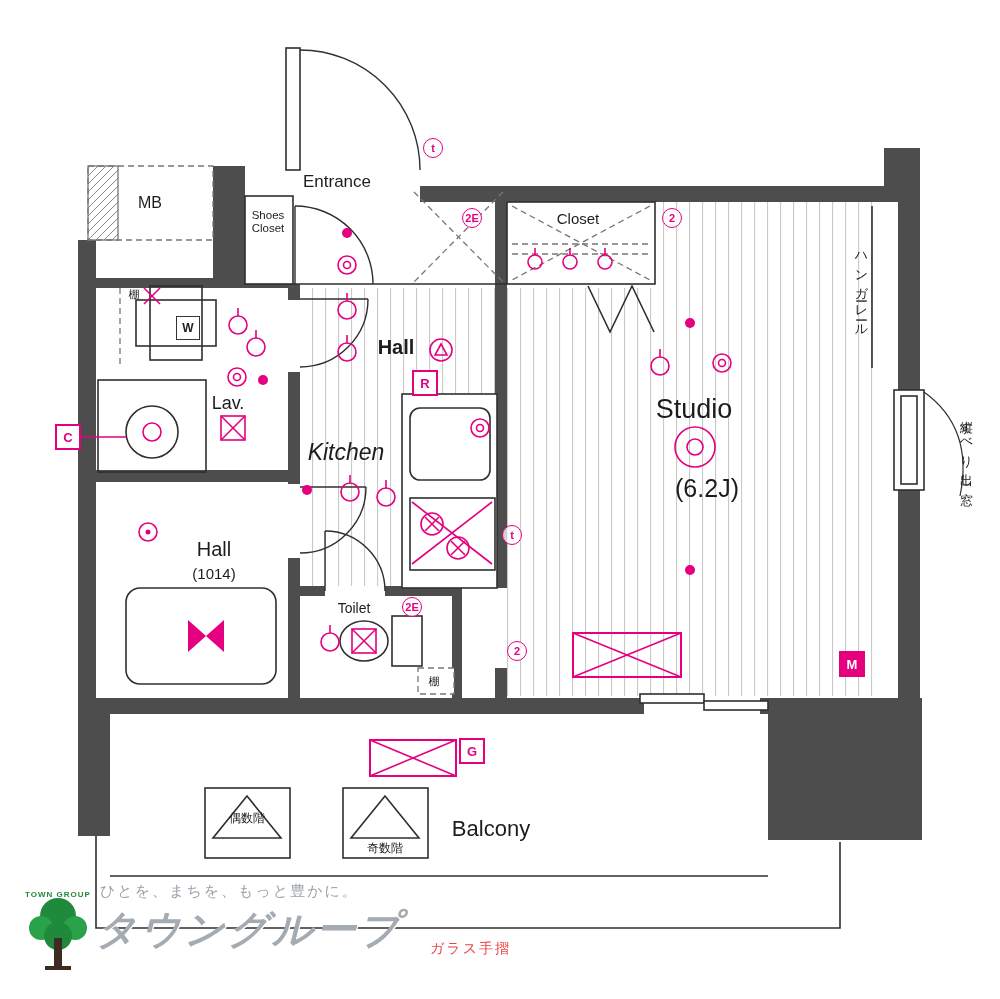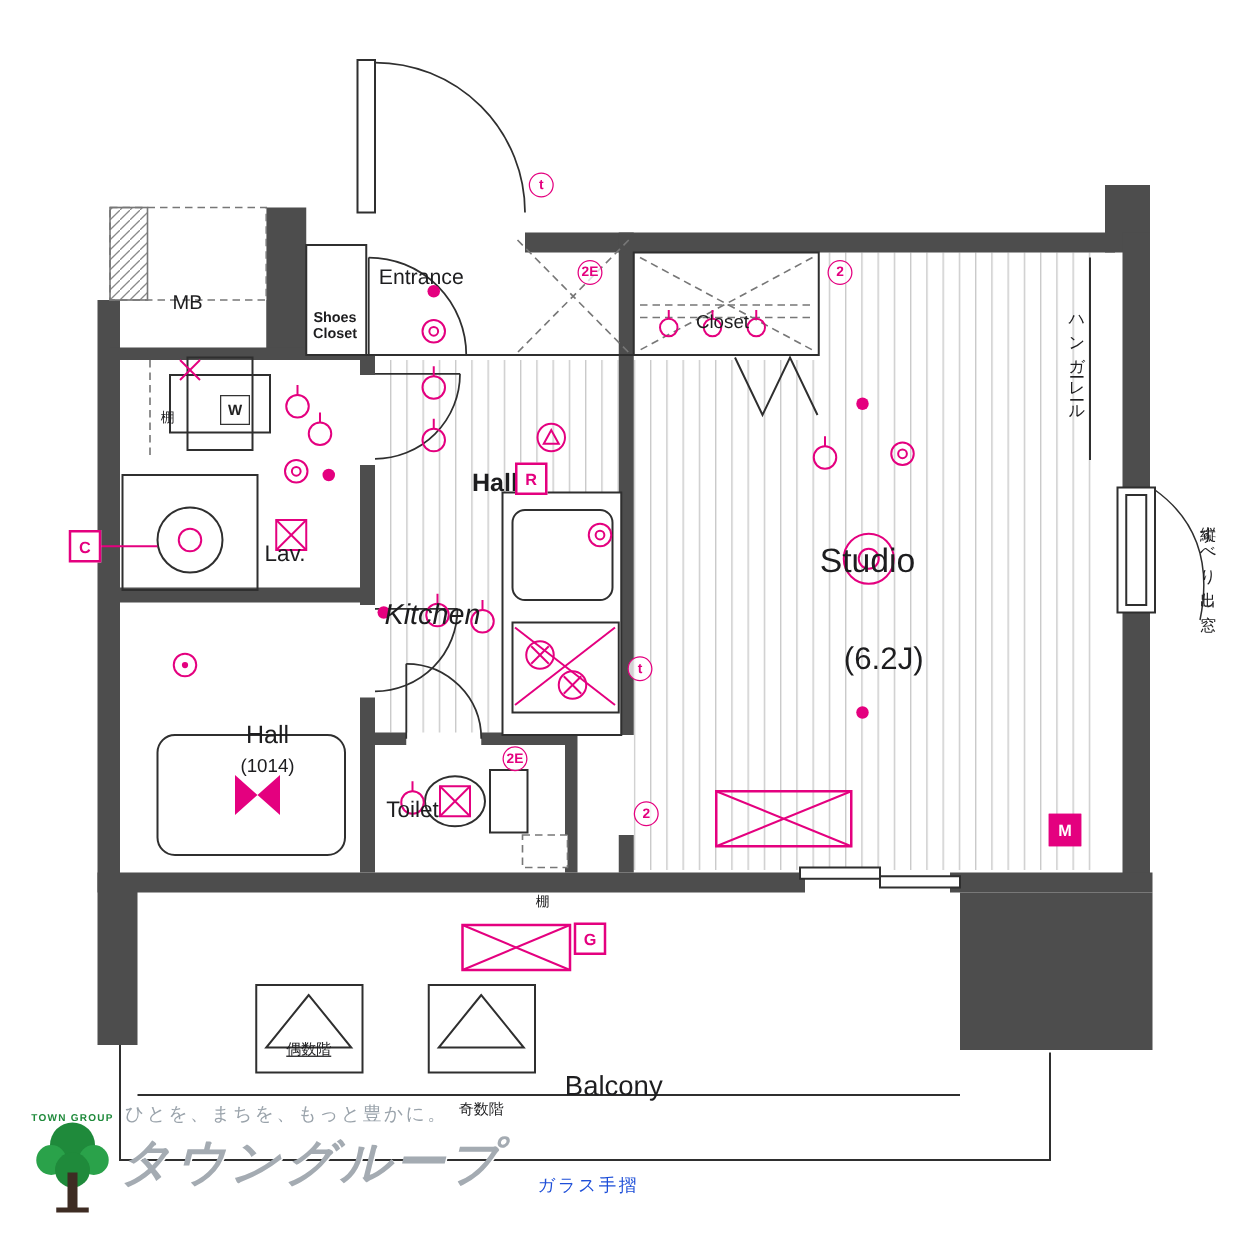--- a/index.html
+++ b/index.html
@@ -1,39 +1,39 @@
 <!DOCTYPE html>
 <html style="--accent: #e4007f;"><head>
 <meta charset="utf-8">
 <style>
   :root{ --accent:#e4007f; }
   html,body{margin:0;padding:0;background:#fff;}
   .stage{position:relative;width:1000px;height:999px;background:#fff;overflow:hidden;
          font-family:"Liberation Sans","DejaVu Sans",sans-serif;color:#1d1d1f;}
   .stage svg{position:absolute;left:0;top:0;}
-  .lbl{position:absolute;transform:translate(-50%,-50%);white-space:nowrap;color:#1d1d1f;margin-top:40px;}
+  .lbl{position:absolute;transform:translate(-50%,-50%);white-space:nowrap;color:#1d1d1f;}
   .vert{position:absolute;transform:translate(-50%,-50%);writing-mode:vertical-rl;
         text-orientation:upright;white-space:nowrap;color:#1d1d1f;letter-spacing:2px;}
   .two-line{text-align:center;line-height:1.15;}
-  .two-line span{display:block;font-weight:bold;}
+  .two-line span{display:block;}
   .mbox{position:absolute;width:22px;height:22px;transform:translate(-50%,-50%);
         border:2px solid var(--accent);background:#fff;color:var(--accent);
         font-size:13px;font-weight:bold;display:flex;align-items:center;justify-content:center;}
   .mbox.solid{background:var(--accent);color:#fff;}
   .mcirc{position:absolute;min-width:20px;height:20px;transform:translate(-50%,-50%);
          border:1.5px solid var(--accent);border-radius:11px;background:rgba(255,255,255,.75);
          color:var(--accent);font-size:11px;font-weight:bold;
          display:flex;align-items:center;justify-content:center;padding:0 2px;box-sizing:border-box;}
   .wbox{position:absolute;width:22px;height:22px;transform:translate(-50%,-50%);
         border:1.5px solid #333;background:#fff;color:#222;font-size:12px;font-weight:bold;
         display:flex;align-items:center;justify-content:center;}
   .foot-slogan{position:absolute;left:100px;top:882px;font-size:15px;color:#9aa3ab;letter-spacing:2px;}
   .foot-brand{position:absolute;left:96px;top:902px;font-size:40px;font-weight:bold;color:#a4abb2;
               letter-spacing:3px;text-shadow:1px 1px 0 #fff;font-style:italic;}
-  .glass-lbl{position:absolute;left:430px;top:940px;font-size:14px;color:#1d4ed8;letter-spacing:2px;}
+  .glass-lbl{position:absolute;left:430px;top:940px;font-size:14px;color:#ef4444;letter-spacing:2px;}
   .logo{position:absolute;left:6px;top:890px;width:66px;height:104px;text-align:center;margin-left:19px;}
   .logo-text{font-size:8px;font-weight:bold;color:#1f8a3b;letter-spacing:1px;}
 </style>
 </head>
 <body>
 
 <div class="stage">
 
 <svg width="1000" height="999" viewBox="0 0 1000 999">
   <defs>
@@ -272,30 +272,30 @@
 <div class="lbl two-line" style="left:268px;top:222px;font-size:11.5px;">
   <span>Shoes</span>
   <span>Closet</span>
 </div>
 <div class="lbl" style="left:578px;top:218px;font-size:15px;">Closet</div>
 <div class="lbl" style="left:396px;top:347px;font-size:20px;font-weight:bold;">Hall</div>
 <div class="lbl" style="left:346px;top:452px;font-size:23px;font-style:italic;">Kitchen</div>
 <div class="lbl" style="left:228px;top:403px;font-size:18px;">Lav.</div>
 <div class="lbl" style="left:214px;top:549px;font-size:20px;">Hall</div>
 <div class="lbl" style="left:214px;top:573px;font-size:15px;">(1014)</div>
-<div class="lbl" style="left:330px;top:608px;font-size:18px;">Toilet</div>
+<div class="lbl" style="left:354px;top:608px;font-size:14px;">Toilet</div>
 <div class="lbl" style="left:694px;top:409px;font-size:27px;">Studio</div>
 <div class="lbl" style="left:707px;top:488px;font-size:25px;">(6.2J)</div>
 <div class="lbl" style="left:491px;top:829px;font-size:22px;">Balcony</div>
 
 <div class="vert" style="left:861px;top:288px;font-size:13px;">ハンガーレール</div>
 <div class="vert" style="left:966px;top:447px;font-size:13px;">縦すべり出し窓</div>
 <div class="lbl" style="left:134px;top:294px;font-size:11px;">棚</div>
 <div class="lbl" style="left:434px;top:681px;font-size:11px;">棚</div>
-<div class="lbl" style="left:247px;top:800px;font-size:12px;text-decoration:underline;">偶数階</div>
+<div class="lbl" style="left:247px;top:818px;font-size:12px;">偶数階</div>
 <div class="lbl" style="left:385px;top:848px;font-size:12px;">奇数階</div>
 <div class="glass-lbl">ガラス手摺</div>
 <div class="wbox" style="left:188px;top:328px;">W</div>
 
 <div class="mbox" style="left:68px;top:437px;">C</div>
 <div class="mbox" style="left:425px;top:383px;">R</div>
 <div class="mbox" style="left:472px;top:751px;">G</div>
 <div class="mbox solid" style="left:852px;top:664px;">M</div>
 <div class="mcirc" style="left:433px;top:148px;">t</div>
 <div class="mcirc" style="left:512px;top:535px;">t</div>

